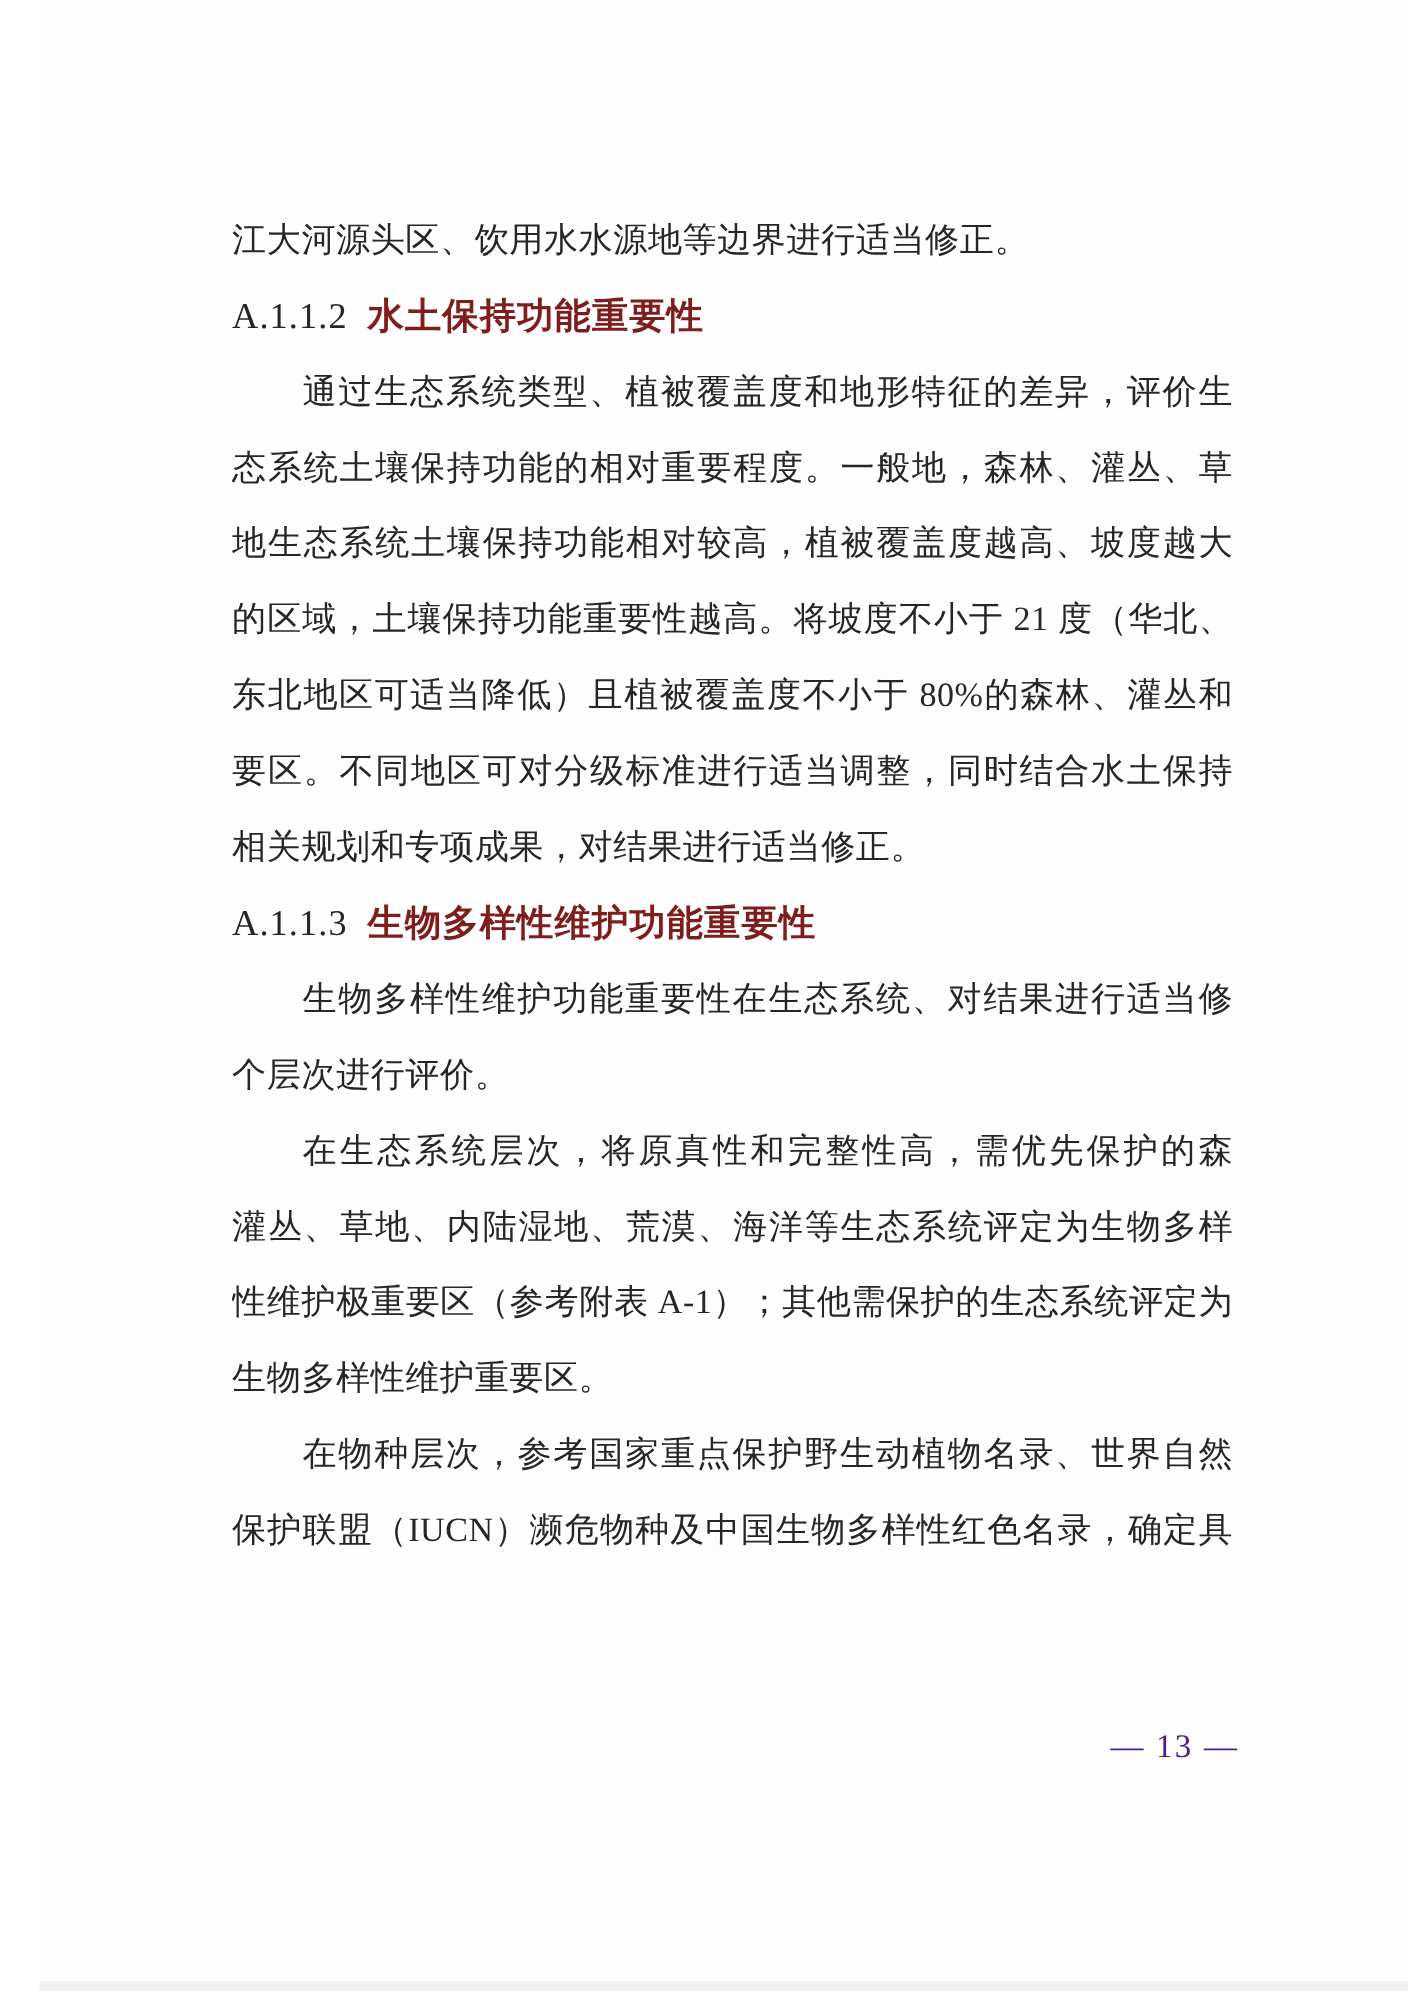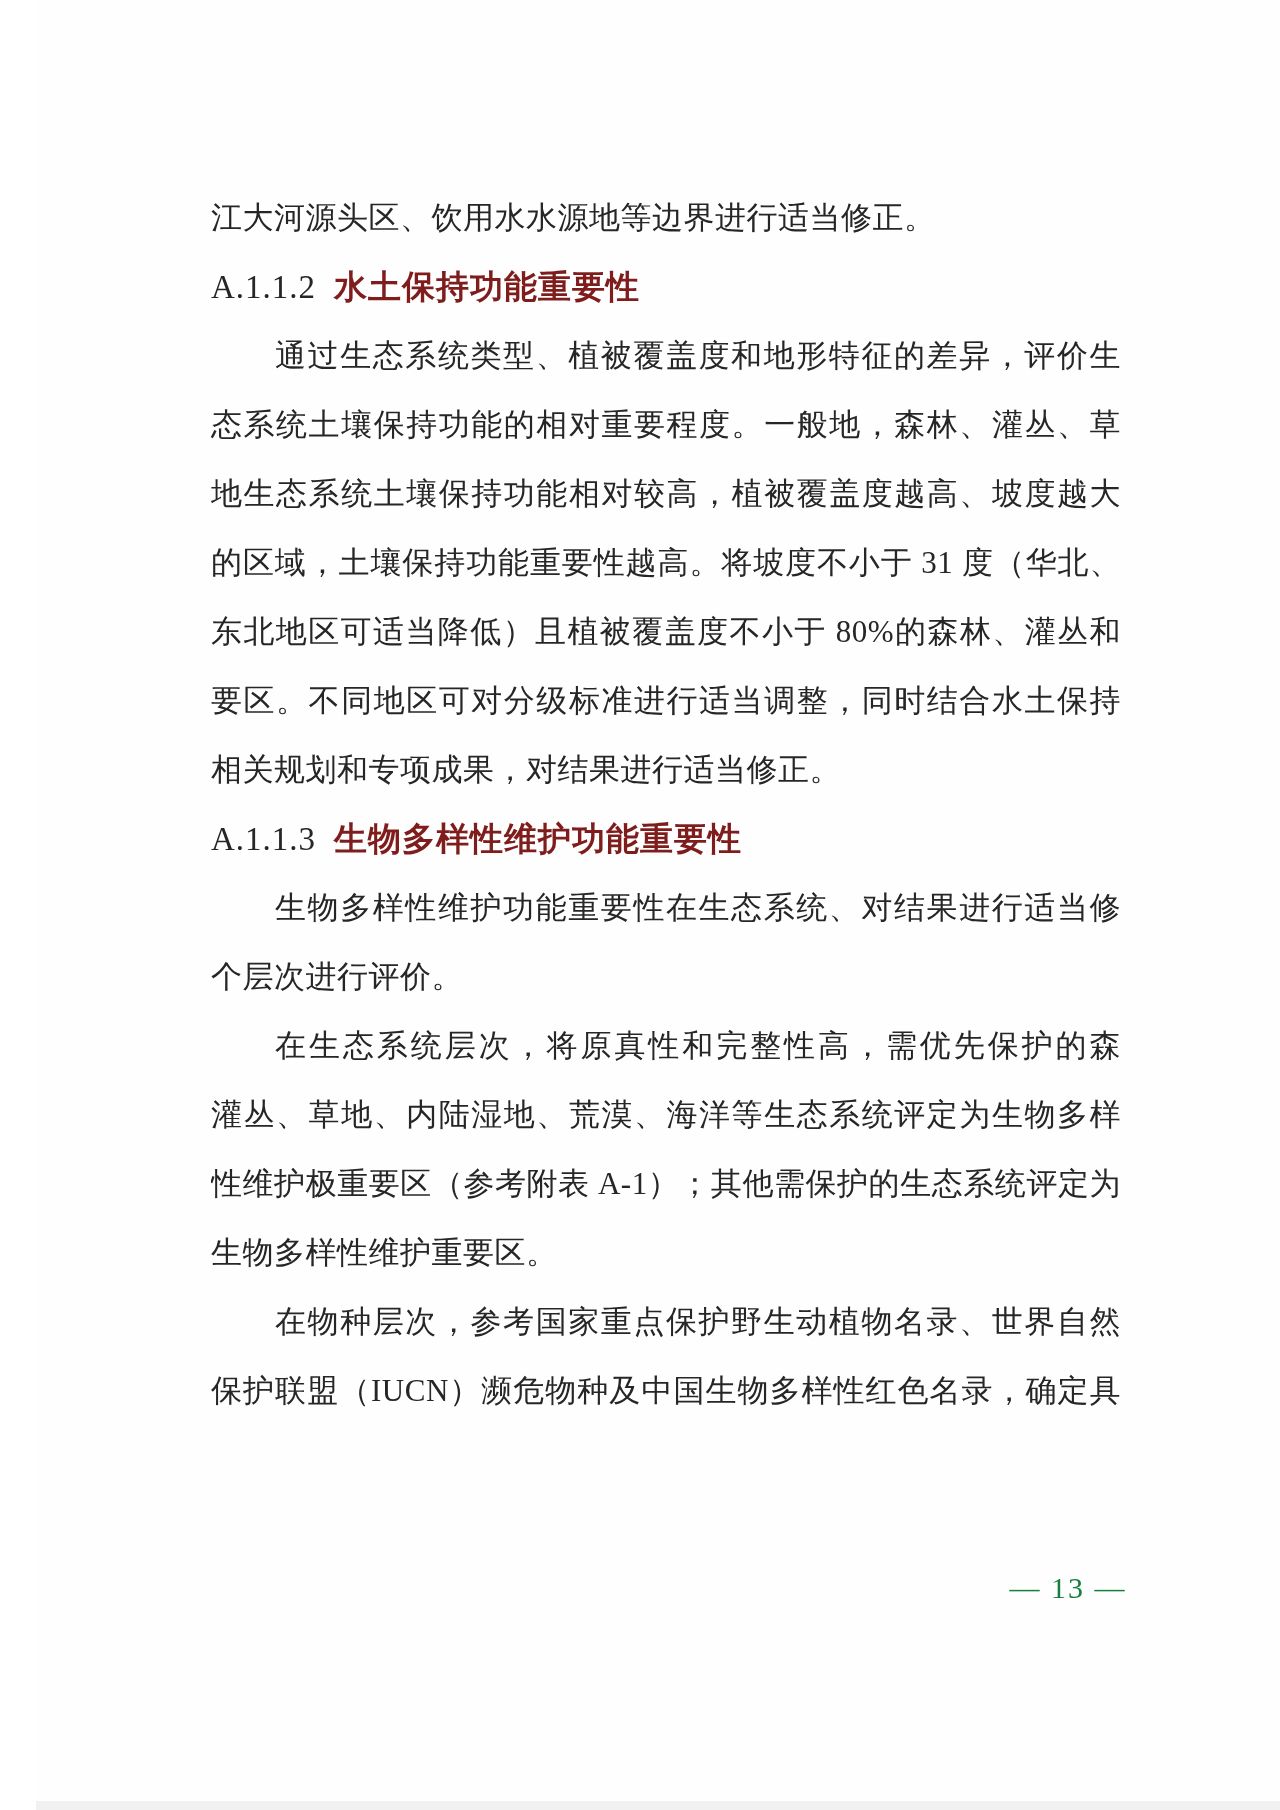--- a/index.html
+++ b/index.html
@@ -69,21 +69,21 @@
   }
   .page-number {
     position: absolute;
     top: 1560px;
     left: 972px;
     width: 120px;
     font-size: 30px;
     line-height: 56px;
     text-align: center;
     letter-spacing: 2px;
-    color: #15803d;
+    color: #4c1d95;
     white-space: nowrap;
   }
   .scan-edge {
     position: absolute;
     left: 0;
     bottom: 0;
     width: 1280px;
     height: 9px;
     background: #f1f1f1;
   }
@@ -97,21 +97,21 @@
 
     <div class="line left">江大河源头区、饮用水水源地等边界进行适当修正。</div>
 
     <div class="heading">
       <span class="num">A.1.1.2</span><span class="ttl">水土保持功能重要性</span>
     </div>
 
     <div class="line indent">通过生态系统类型、植被覆盖度和地形特征的差异，评价生</div>
     <div class="line">态系统土壤保持功能的相对重要程度。一般地，森林、灌丛、草</div>
     <div class="line">地生态系统土壤保持功能相对较高，植被覆盖度越高、坡度越大</div>
-    <div class="line">的区域，土壤保持功能重要性越高。将坡度不小于 31 度（华北、</div>
+    <div class="line">的区域，土壤保持功能重要性越高。将坡度不小于 21 度（华北、</div>
     <div class="line">东北地区可适当降低）且植被覆盖度不小于 80%的森林、灌丛和</div>
     <div class="line">要区。不同地区可对分级标准进行适当调整，同时结合水土保持</div>
     <div class="line left">相关规划和专项成果，对结果进行适当修正。</div>
 
     <div class="heading">
       <span class="num">A.1.1.3</span><span class="ttl">生物多样性维护功能重要性</span>
     </div>
 
     <div class="line indent">生物多样性维护功能重要性在生态系统、对结果进行适当修正</div>
     <div class="line left">个层次进行评价。</div>

